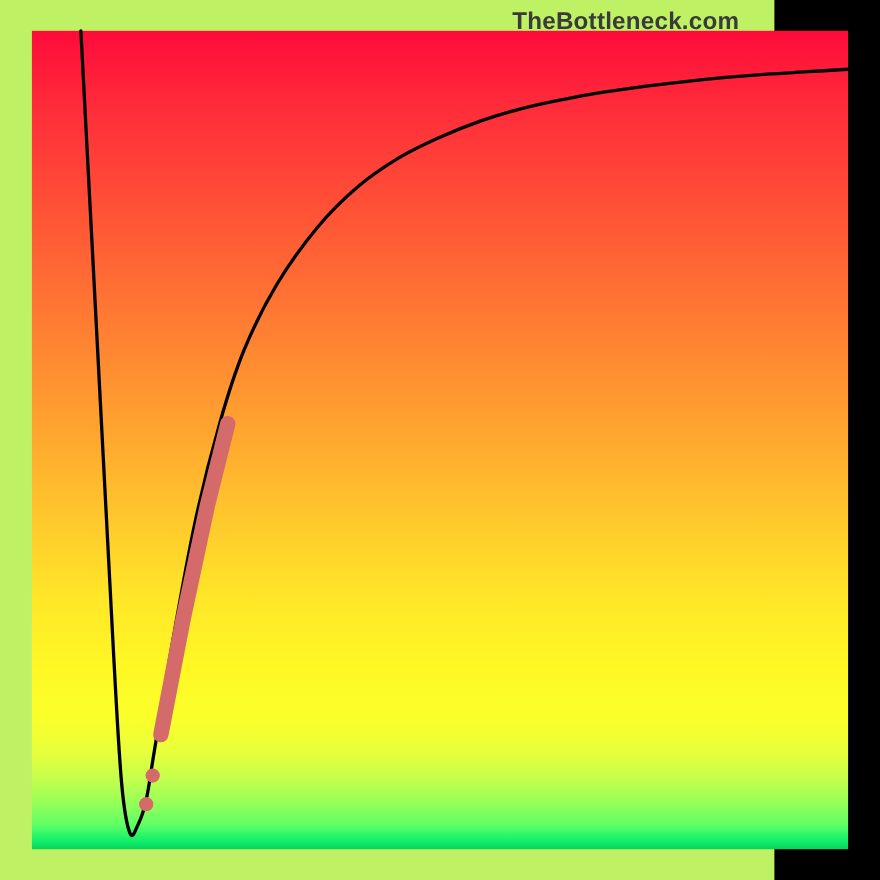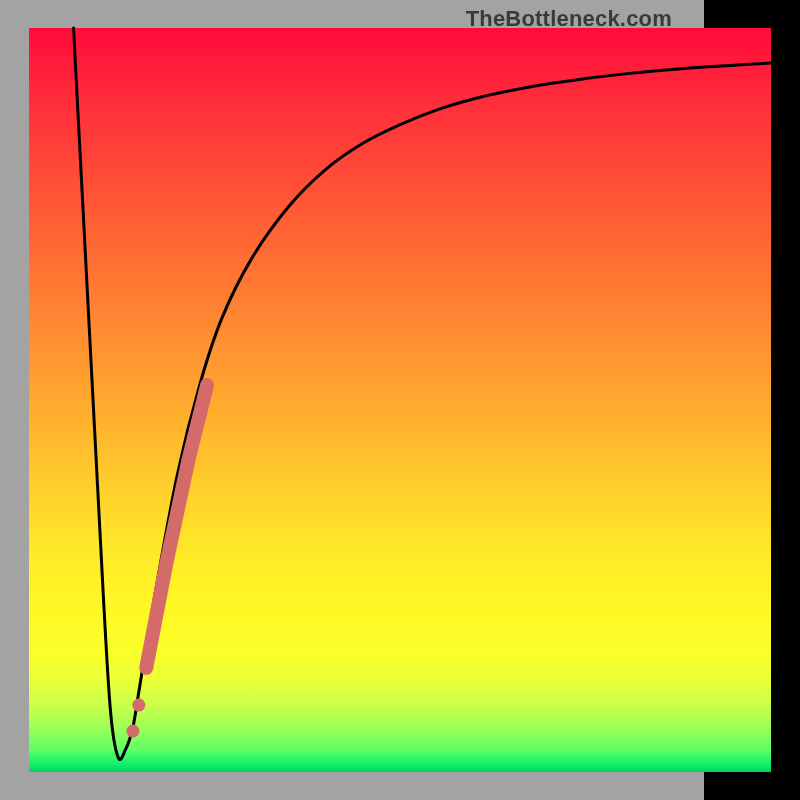--- a/index.html
+++ b/index.html
@@ -8,21 +8,21 @@
     width: 800px;
     height: 800px;
     overflow: hidden;
     background: #000;
     font-family: Arial, Helvetica, sans-serif;
   }
   .frame {
     position: relative;
     width: 704px;
     height: 800px;
-    background: #a3a3a3;
+    background: #bef264;
   }
   .plot-area {
     position: absolute;
     left: 29px;
     top: 28px;
     width: 742px;
     height: 744px;
     
     background: linear-gradient(
       to bottom,

